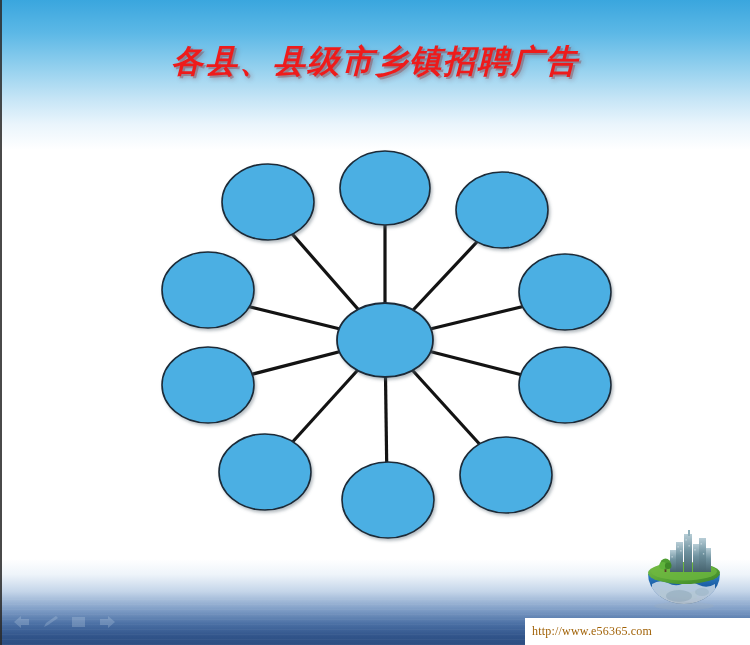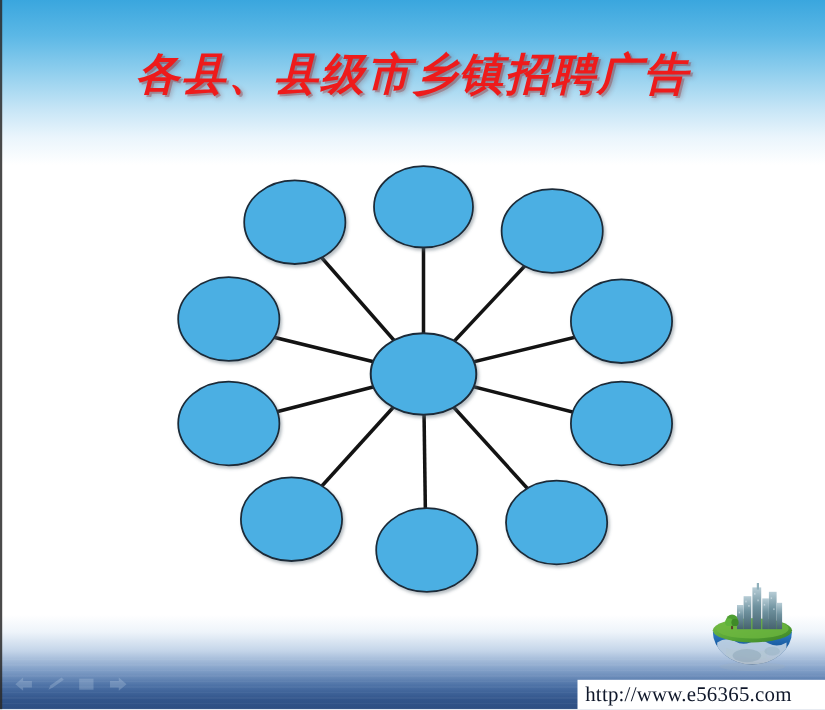--- a/index.html
+++ b/index.html
@@ -73,21 +73,21 @@
   
   .title-wrap {
     position: absolute;
     left: 0; top: 40px;
     width: 750px;
     text-align: center;
   }
   .title {
     display: inline-block;
     font-family: "DejaVu Sans", "Liberation Sans", sans-serif;
-    font-size: 40px;
+    font-size: 32px;
     font-weight: bold;
     font-style: italic;
     letter-spacing: 2px;
     color: #ee1b1b;
     text-shadow:
         2px 2px 0 rgba(150,20,20,0.30),
         3px 3px 5px rgba(120,20,20,0.28);
     white-space: nowrap;
   }
 
@@ -135,22 +135,22 @@
     width: 225px;
     height: 27px;
     background: #ffffff;
     display: flex;
     align-items: center;
     padding-left: 7px;
     box-sizing: border-box;
   }
   .watermark span {
     font-family: "Liberation Serif", "DejaVu Serif", serif;
-    font-size: 19px;
-    color: #0f172a;
+    font-size: 12px;
+    color: #a16207;
     letter-spacing: .2px;
     white-space: nowrap;
   }
 
   
   .ghost-bar {
     position: absolute;
     left: 12px;
     bottom: 12px;
     width: 115px;

